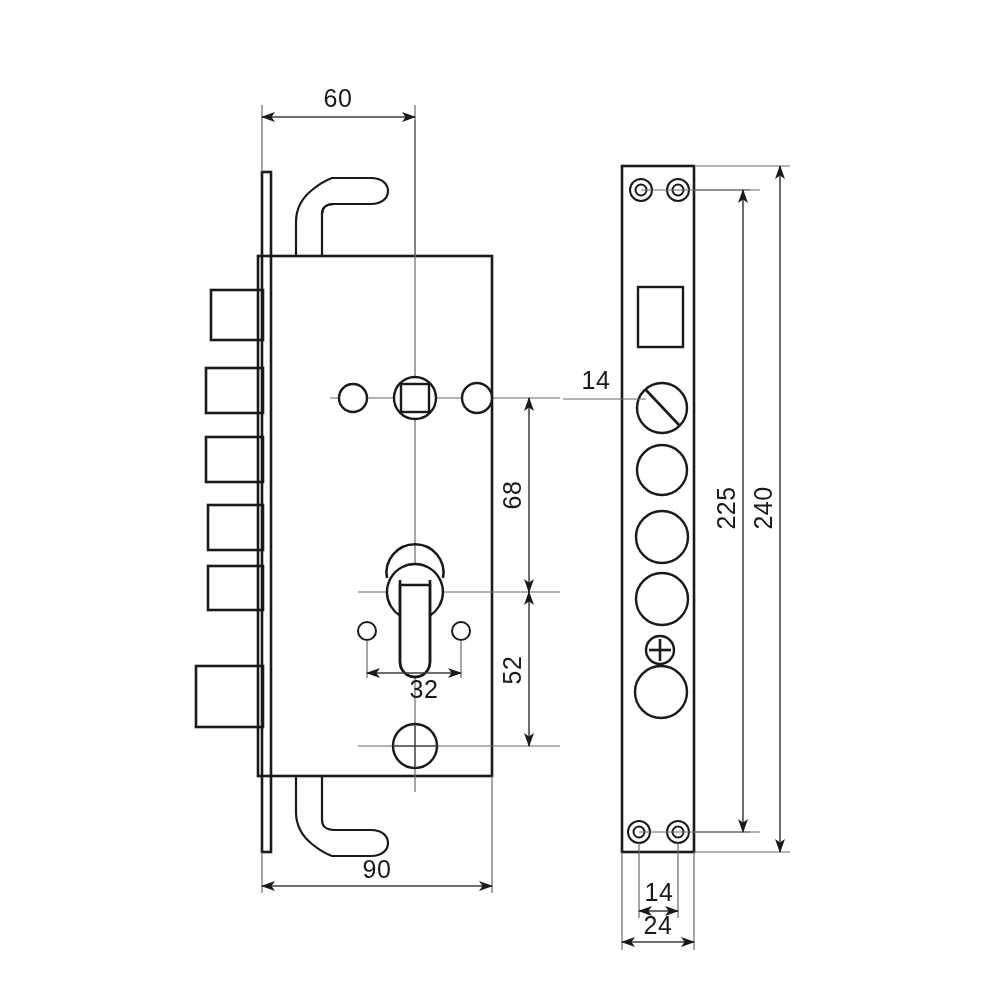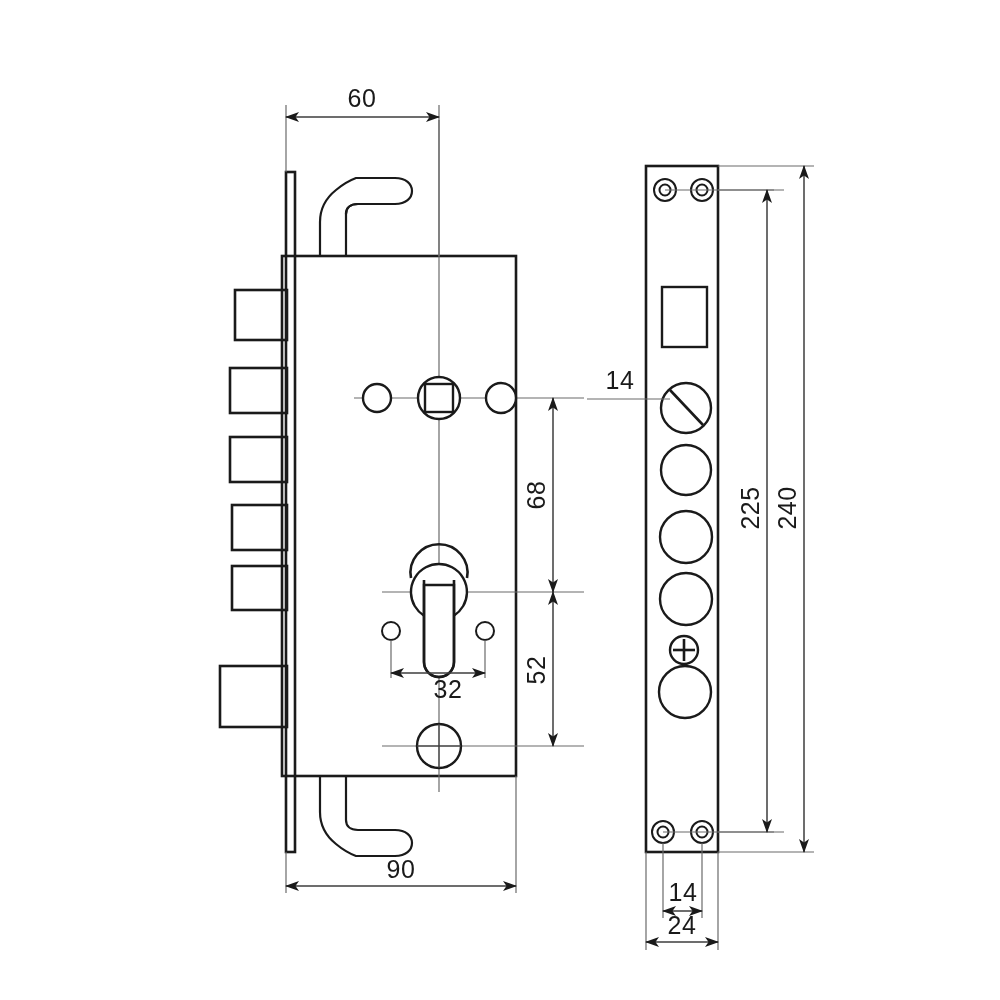--- a/index.html
+++ b/index.html
@@ -12,21 +12,20 @@
     width: 1000px;
     height: 1000px;
     font-family: "Liberation Sans", sans-serif;
     overflow: hidden;
   }
   #drawing-root {
     position: relative;
     width: 864px;
     height: 1000px;
     background: #ffffff;
-    margin-left: 24px;
   }
   svg#tech-drawing {
     display: block;
     width: 1000px;
     height: 1000px;
   }
   .outline {
     fill: none;
     stroke: #1a1a1a;
     stroke-width: 2.6;

